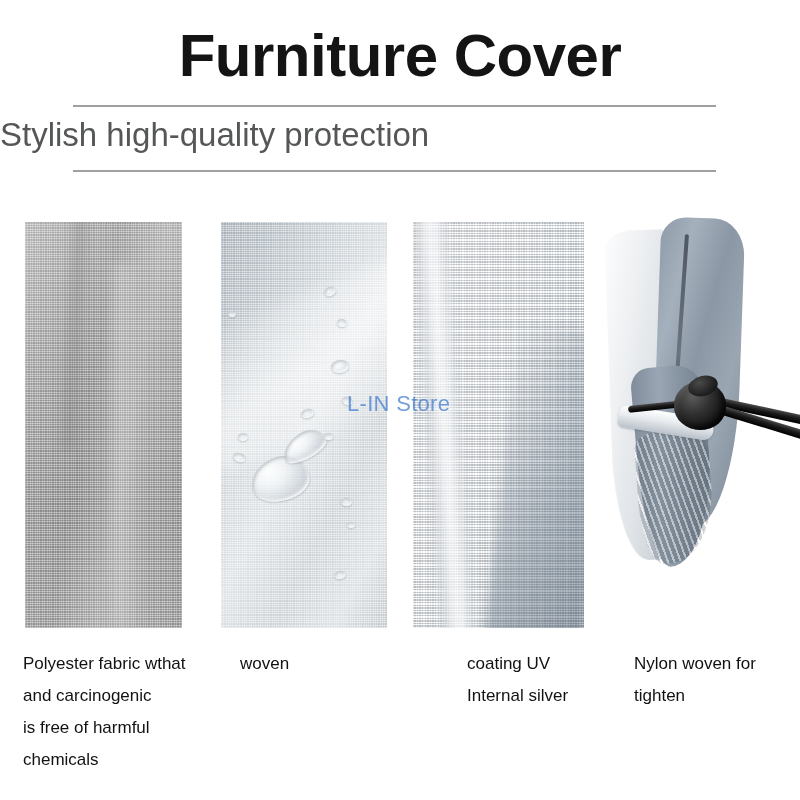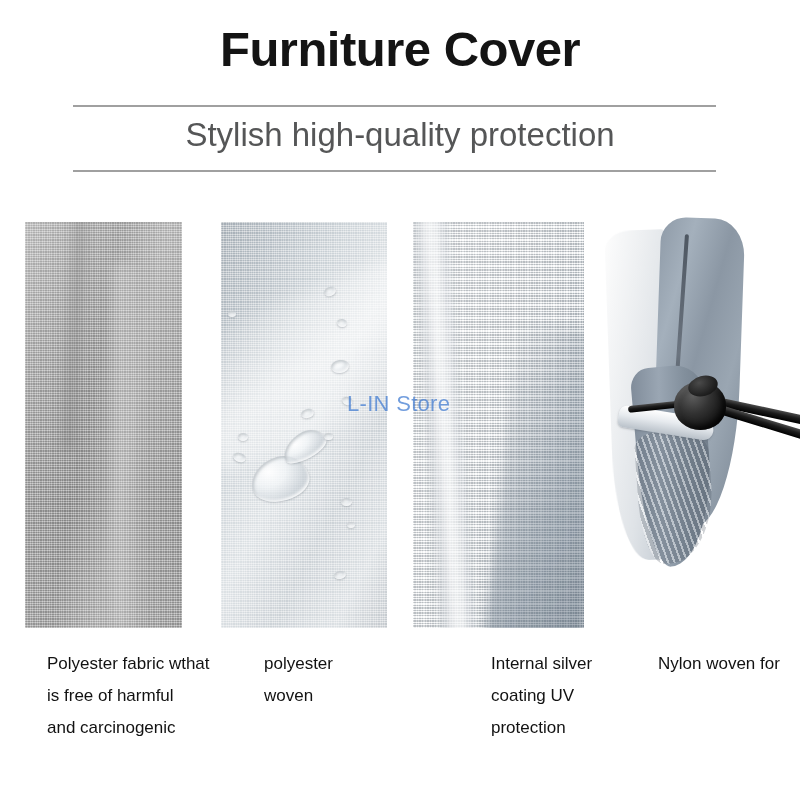--- a/index.html
+++ b/index.html
@@ -18,21 +18,21 @@
     height: 800px;
     background: #ffffff;
   }
 
   
   .title {
     position: absolute;
     left: 0; top: 22px;
     width: 800px;
     text-align: center;
-    font-size: 49px;
+    font-size: 60px;
     font-weight: bold;
     color: #141414;
     letter-spacing: -0.5px;
     line-height: 1.12;
     white-space: nowrap;
   }
 
   .rule {
     position: absolute;
     left: 73px;
@@ -40,21 +40,21 @@
     height: 2px;
     background: #a0a0a0;
   }
   .rule-top    { top: 105px; }
   .rule-bottom { top: 170px; }
 
   .subtitle {
     position: absolute;
     left: 0; top: 115px;
     width: 800px;
-    text-align: center;
+    text-align: left;
     font-size: 33px;
     font-weight: normal;
     color: #555657;
     line-height: 1.2;
     white-space: nowrap;
   }
 
   
   .panels { position: absolute; left: 0; top: 0; width: 800px; height: 800px; }
 
@@ -286,21 +286,20 @@
   }
 
   
   .caption {
     position: absolute;
     top: 648px;
     font-size: 17px;
     line-height: 32px;
     color: #121212;
     font-family: "Liberation Sans", sans-serif;
-    margin-left: 24px;
   }
   .c1 { left: 23px;  width: 185px; }
   .c2 { left: 240px; width: 160px; }
   .c3 { left: 467px; width: 150px; }
   .c4 { left: 634px; width: 160px; }
   .caption div { white-space: nowrap; }
 </style>
 </head>
 <body>
 
@@ -362,32 +361,32 @@
       <div class="cord cord-b"></div>
       <div class="toggle"></div>
       <div class="toggle-cap"></div>
     </div>
 
     <div class="watermark">L-IN Store</div>
   </div>
 
   <div class="caption c1">
     <div>Polyester fabric wthat</div>
+    <div>and carcinogenic</div>
     <div>is free of harmful</div>
-    <div>and carcinogenic</div>
+    <div>chemicals</div>
   </div>
 
   <div class="caption c2">
-    <div>polyester</div>
     <div>woven</div>
   </div>
 
   <div class="caption c3">
+    <div>coating UV</div>
     <div>Internal silver</div>
-    <div>coating UV</div>
-    <div>protection</div>
   </div>
 
   <div class="caption c4">
     <div>Nylon woven for</div>
+    <div>tighten</div>
   </div>
 
 </div>
 
 </body></html>

